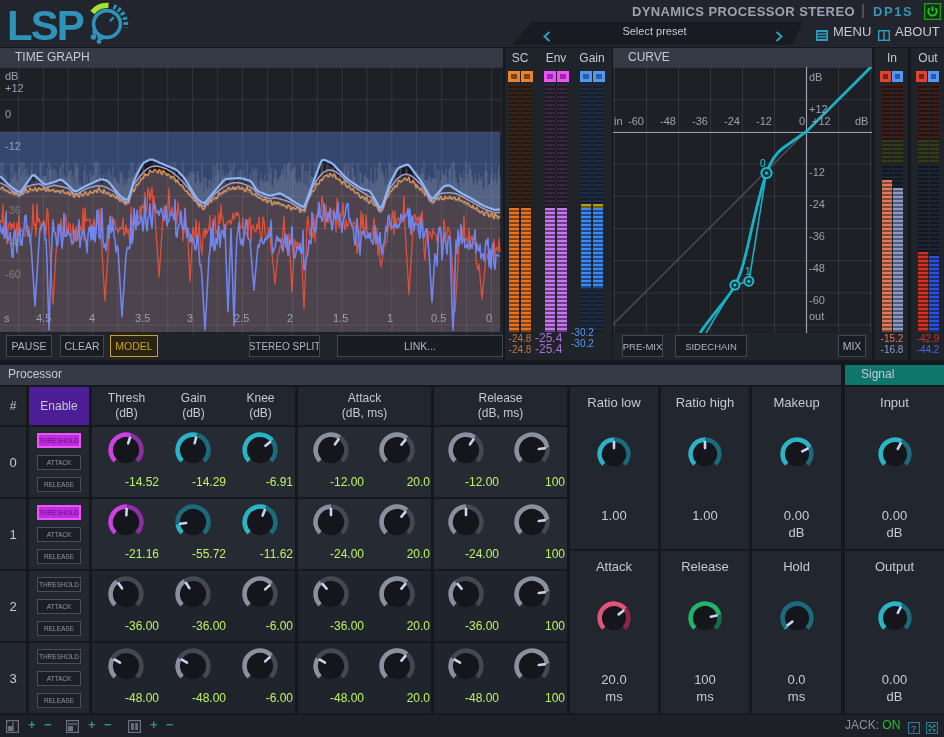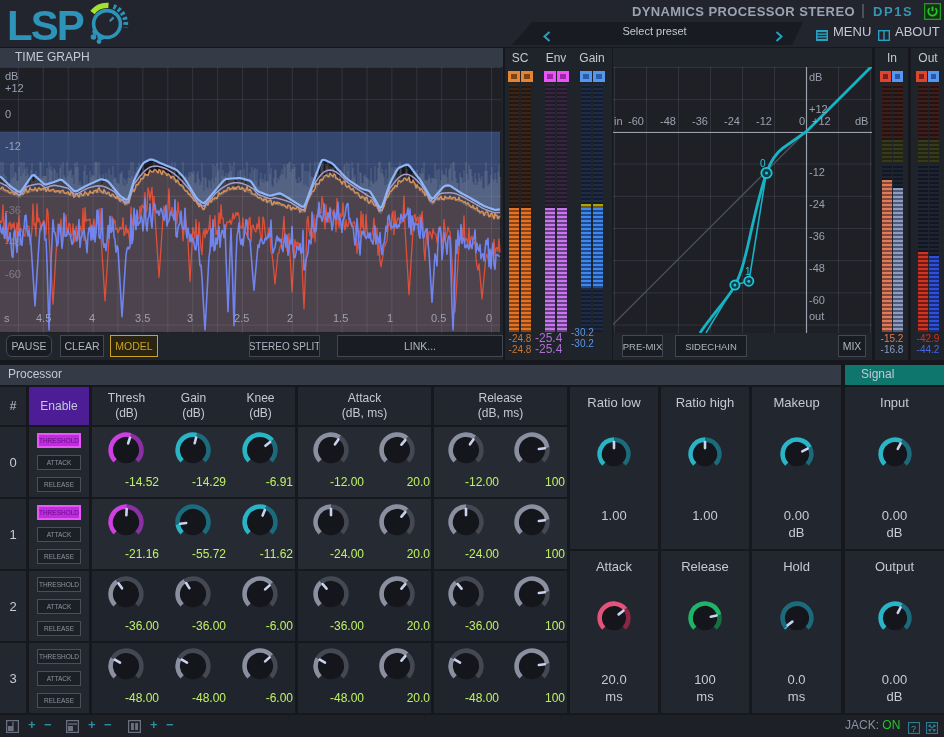--- a/index.html
+++ b/index.html
@@ -79,21 +79,21 @@
 <text x="135" y="322" font-size="11" fill="#9aa1b0">3.5</text>
 <text x="187" y="322" font-size="11" fill="#9aa1b0">3</text>
 <text x="234" y="322" font-size="11" fill="#9aa1b0">2.5</text>
 <text x="287" y="322" font-size="11" fill="#9aa1b0">2</text>
 <text x="333" y="322" font-size="11" fill="#9aa1b0">1.5</text>
 <text x="387" y="322" font-size="11" fill="#9aa1b0">1</text>
 <text x="431" y="322" font-size="11" fill="#9aa1b0">0.5</text>
 <text x="486" y="322" font-size="11" fill="#9aa1b0">0</text>
 </svg>
 </div>
-<div class="btn" style="left:6px;top:335px;width:46px;height:22px;border-radius:6px;">PAUSE</div>
+<div class="btn" style="left:6px;top:335px;width:46px;height:22px;">PAUSE</div>
 <div class="btn" style="left:60px;top:335px;width:44px;height:22px;">CLEAR</div>
 <div class="btn" style="left:110px;top:335px;width:48px;height:22px;border-color:#c9a227;color:#c9a227;background:#2a2410">MODEL</div>
 <div class="btn" style="left:249px;top:335px;width:71px;height:22px;font-size:10px">STEREO SPLIT</div>
 <div class="btn" style="left:337px;top:335px;width:166px;height:22px;">LINK...</div>
 <div class="abs" style="left:505px;top:48px;width:107px;height:312px;background:#1f232a"></div>
 <div class="abs" style="left:500px;top:51px;width:40px;text-align:center;color:#c3c9d6;font-size:12px">SC</div>
 <div class="abs" style="left:508px;top:71px;width:12px;height:11px;border:3px solid #e8832f;background:#7d4514"></div>
 <div class="abs" style="left:521px;top:71px;width:12px;height:11px;border:3px solid #e8832f;background:#7d4514"></div>
 <div class="abs" style="left:509px;top:84px;width:10px;height:248px;background:repeating-linear-gradient(to bottom,#3a2418 0px,#3a2418 2.2px,#241810 2.2px,#241810 4px)"></div>
 <div class="abs" style="left:509px;top:208px;width:10px;height:124px;background:repeating-linear-gradient(to bottom,#e8731e 0px,#e8731e 2.2px,#86431a 2.2px,#86431a 4px);background-position:0 0px"></div>
@@ -112,20 +112,21 @@
 <div class="abs" style="left:580px;top:71px;width:12px;height:11px;border:3px solid #5596ef;background:#2a5da8"></div>
 <div class="abs" style="left:593px;top:71px;width:12px;height:11px;border:3px solid #5596ef;background:#2a5da8"></div>
 <div class="abs" style="left:581px;top:84px;width:10px;height:248px;background:repeating-linear-gradient(to bottom,#1e2b44 0px,#1e2b44 2.2px,#141c2e 2.2px,#141c2e 4px)"></div>
 <div class="abs" style="left:581px;top:204px;width:10px;height:4px;background:repeating-linear-gradient(to bottom,#b3a009 0px,#b3a009 2.2px,#6a5e08 2.2px,#6a5e08 4px);background-position:0 0px"></div>
 <div class="abs" style="left:581px;top:208px;width:10px;height:80px;background:repeating-linear-gradient(to bottom,#3f88f0 0px,#3f88f0 2.2px,#1e4a8c 2.2px,#1e4a8c 4px);background-position:0 0px"></div>
 <div class="abs" style="left:593px;top:84px;width:10px;height:248px;background:repeating-linear-gradient(to bottom,#1e2b44 0px,#1e2b44 2.2px,#141c2e 2.2px,#141c2e 4px)"></div>
 <div class="abs" style="left:593px;top:204px;width:10px;height:4px;background:repeating-linear-gradient(to bottom,#b3a009 0px,#b3a009 2.2px,#6a5e08 2.2px,#6a5e08 4px);background-position:0 0px"></div>
 <div class="abs" style="left:593px;top:208px;width:10px;height:80px;background:repeating-linear-gradient(to bottom,#3f88f0 0px,#3f88f0 2.2px,#1e4a8c 2.2px,#1e4a8c 4px);background-position:0 0px"></div>
 <div class="abs" style="left:571px;top:327px;width:42px;text-align:left;font-size:10px;color:#5a96e8;line-height:11px">-30.2<br>-30.2</div>
 <div class="abs" style="left:613px;top:48px;width:259px;height:312px;background:#20242b">
+<div class="panelhdr" style="height:19px">CURVE</div>
 <svg class="abs" style="left:0;top:19px" width="259" height="266" viewBox="613 67 259 266">
 <rect x="613" y="67" width="259" height="266" fill="#1e2026"></rect>
 <path d="M614.5,67V333M646.5,67V333M678.5,67V333M710.5,67V333M742.5,67V333M774.5,67V333M806.5,67V333M838.5,67V333M870.5,67V333M613,67.5H872M613,99.7H872M613,131.9H872M613,164.10000000000002H872M613,196.3H872M613,228.5H872M613,260.70000000000005H872M613,292.90000000000003H872M613,325.1H872" stroke="rgba(185,195,215,0.13)" stroke-width="1" fill="none"></path>
 <path d="M613,324.5 L872,65.5" stroke="#4a505b" stroke-width="1.3"></path>
 <path d="M613,132.5H872 M806.5,67V333" stroke="#9aa1ae" stroke-width="1.2"></path>
 <path d="M700,333 C710,318 722,305 731,292 C740,279 744,262 748,245 C754,218 759,195 766.5,173 C771,160 776,153 783,148 L806.5,131.5 L873,65" stroke="#17b2c4" stroke-width="2.8" fill="none"></path>
 <path d="M706,333 C716,316 726,300 734.9,285.1 L749,281 L766,175" stroke="#17b2c4" stroke-width="1.6" fill="none"></path>
 <circle cx="766.5" cy="173" r="5.2" fill="#0d3d46" stroke="#1fc4d8" stroke-width="1.8"></circle>
       <circle cx="766.5" cy="173" r="1.5" fill="#1fc4d8"></circle>
 <circle cx="748.8" cy="281.2" r="4.6" fill="#0d3d46" stroke="#1fc4d8" stroke-width="1.8"></circle>

